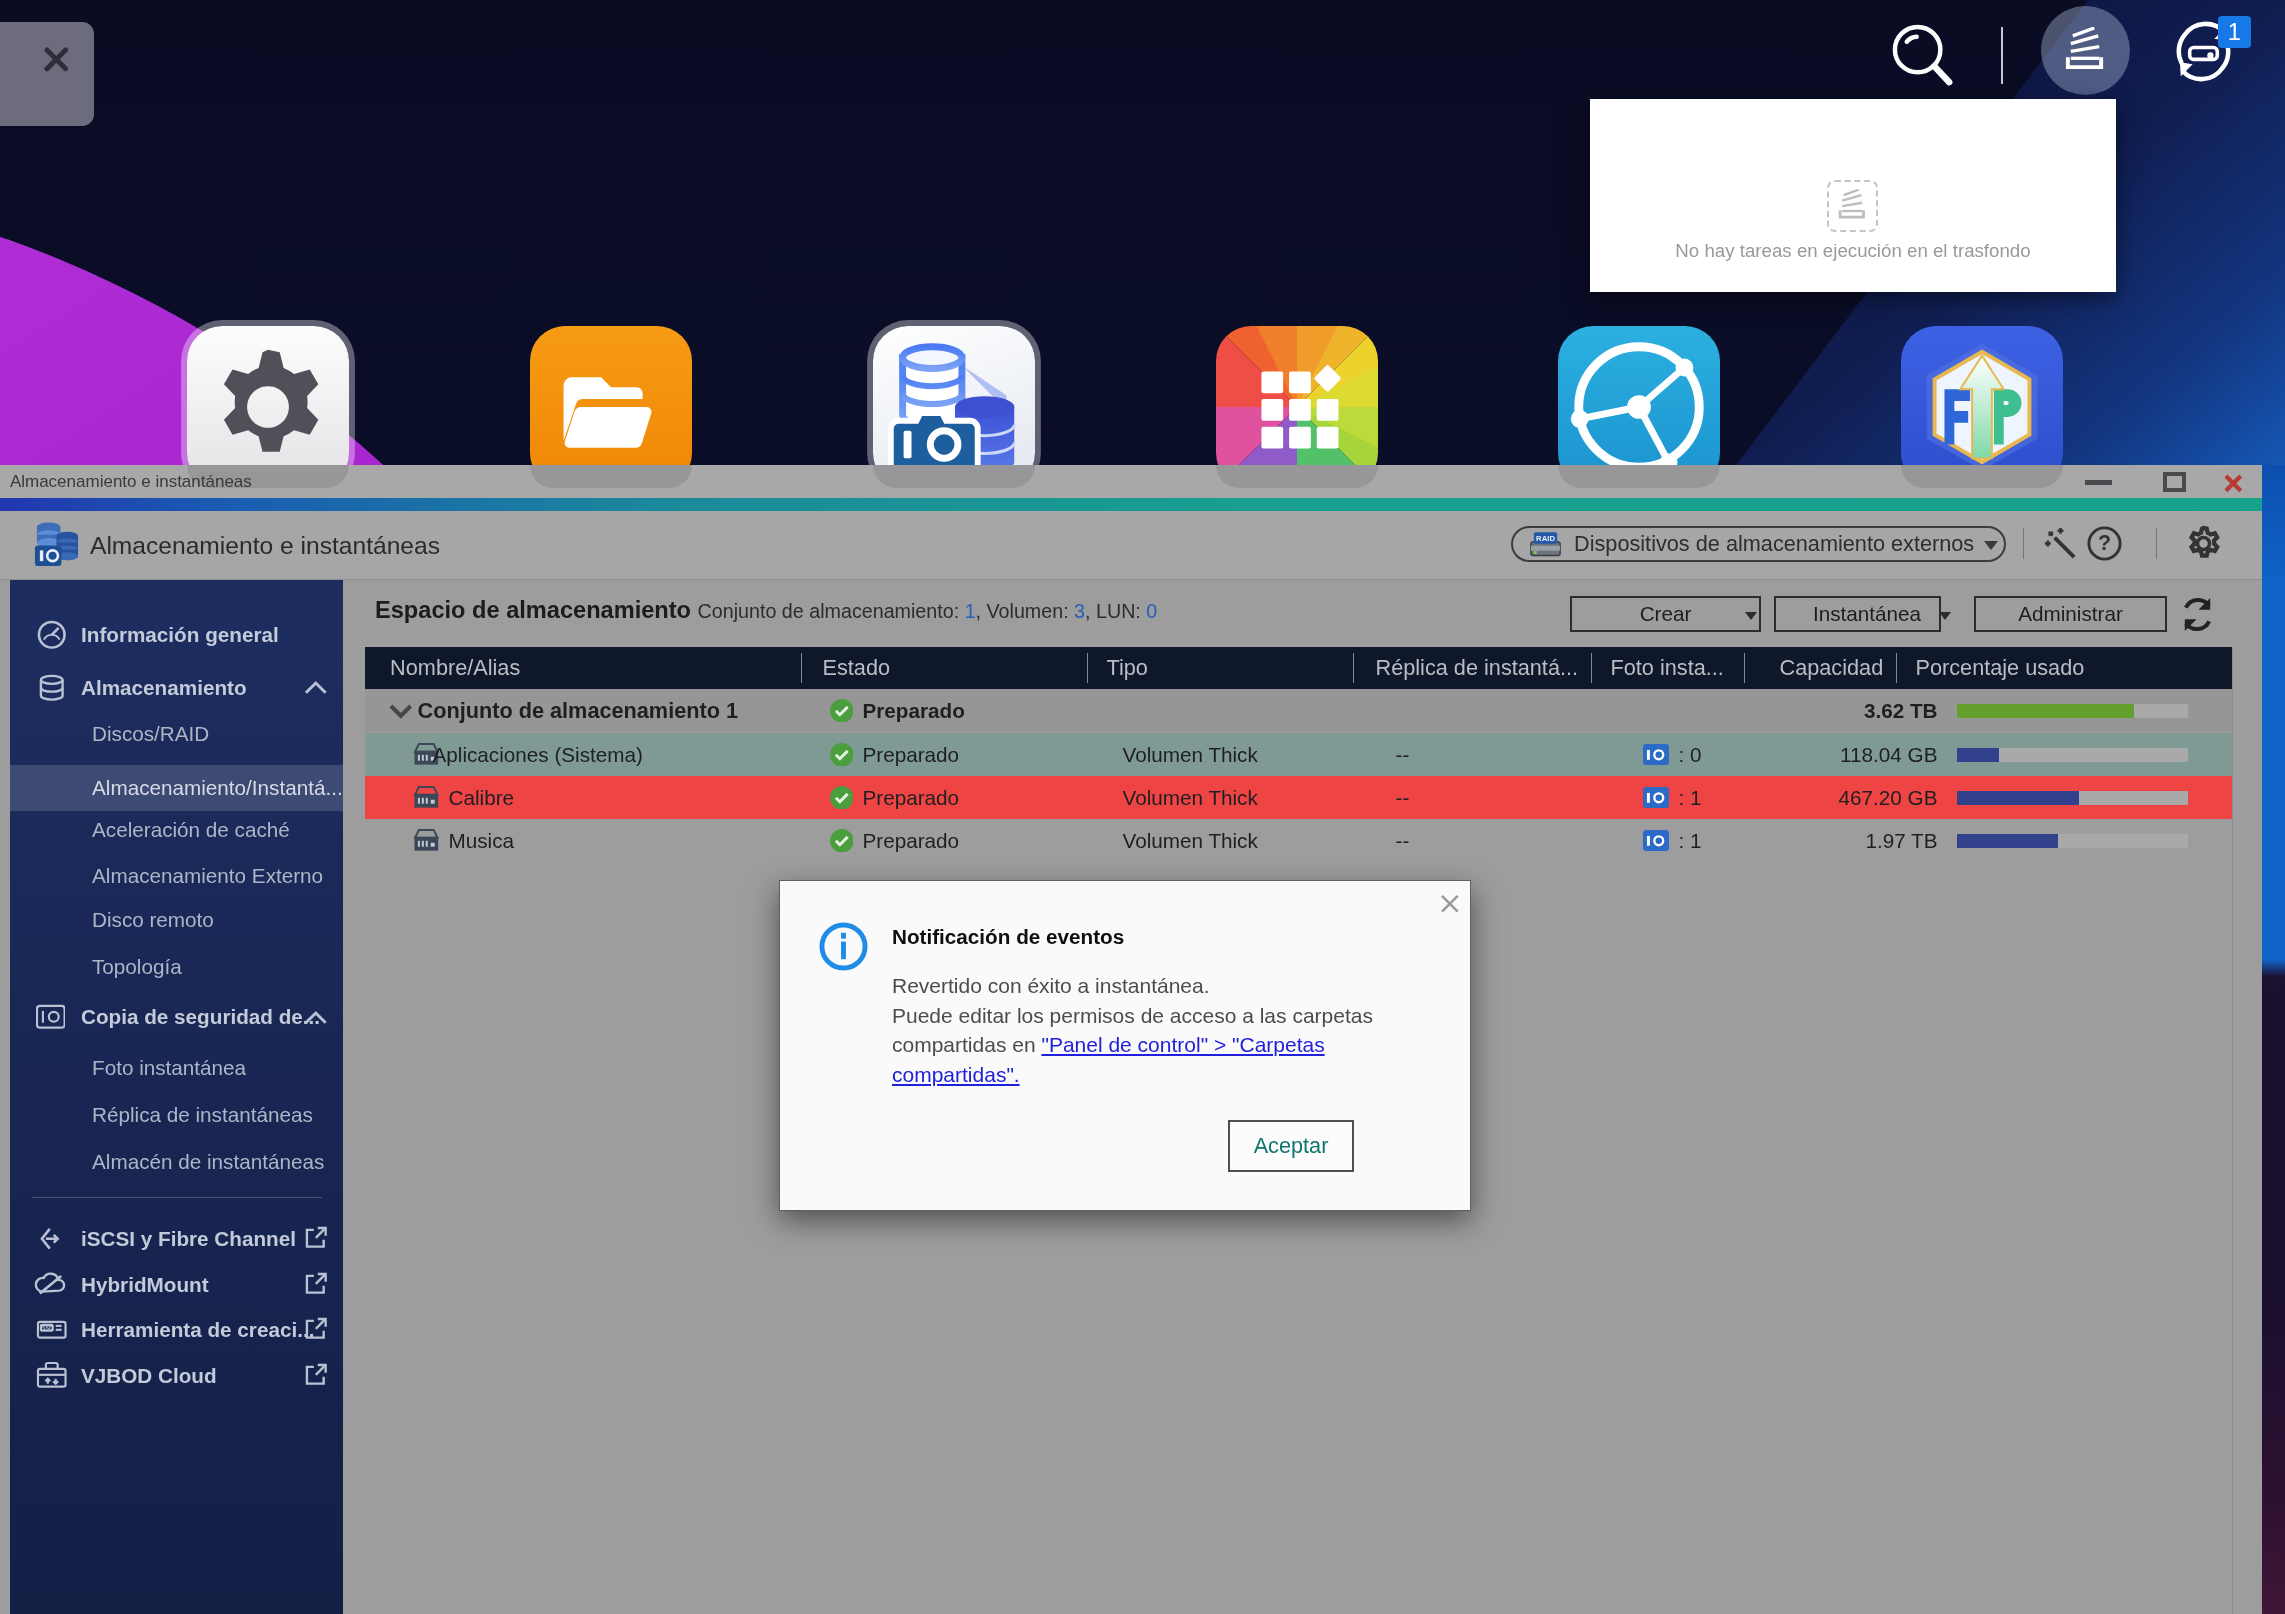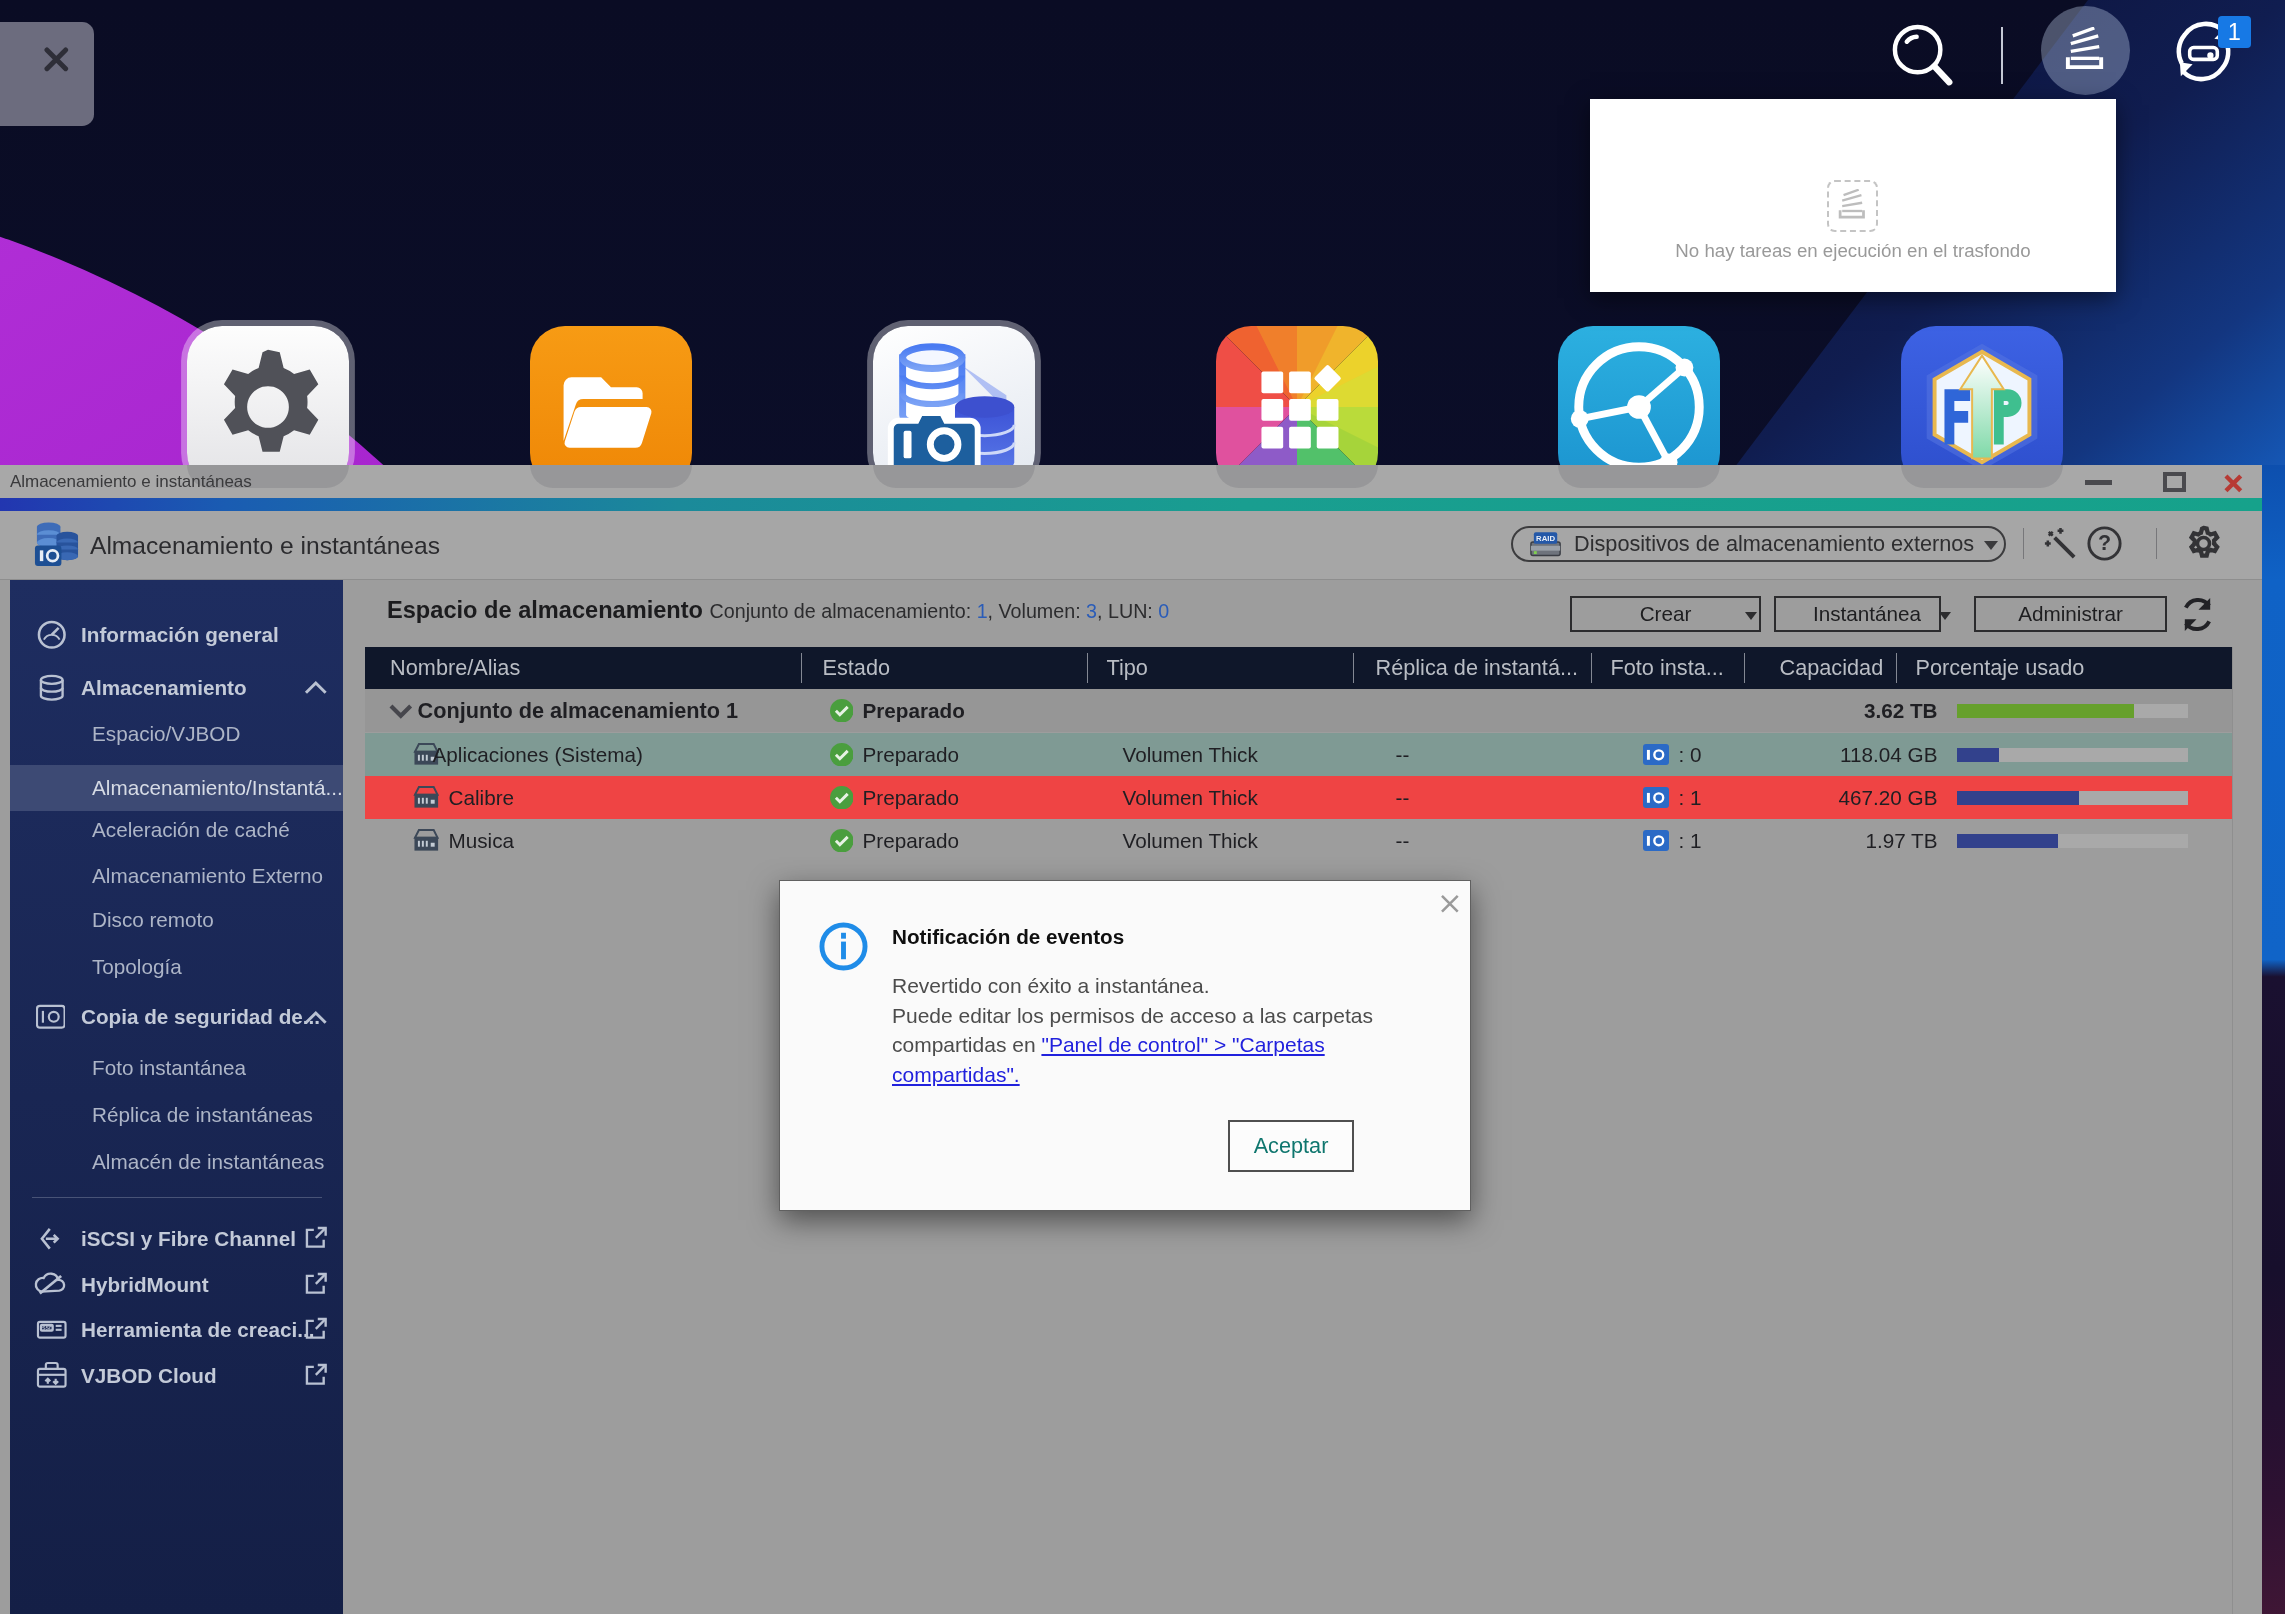--- a/index.html
+++ b/index.html
@@ -269,21 +269,21 @@
           <g fill="none" stroke="#b9c1d2" stroke-width="2.4">
             <ellipse cx="16" cy="8" rx="11" ry="4"></ellipse>
             <path d="M5,8 v8 a11,4 0 0 0 22,0 v-8"></path>
             <path d="M5,16 v8 a11,4 0 0 0 22,0 v-8"></path>
           </g>
         </svg>
       <div class="sb1" style="top:88px;">Almacenamiento</div>
       <svg class="abs" style="left:294px;top:99px" width="23.6" height="15.8" viewBox="0 0 24 16">
           <path d="M2,14 L12,4 L22,14" fill="none" stroke="#b9c1d2" stroke-width="3"></path>
         </svg>
-      <div class="sb2" style="top:134px;">Espacio/VJBOD</div>
+      <div class="sb2" style="top:134px;">Discos/RAID</div>
       <div class="abs" style="left:0px;top:185px;width:333px;height:46px;background:#3d4a74;"></div>
       <div class="sb2" style="top:188px;color:#d6dbe5;">Almacenamiento/Instantá...</div>
       <div class="sb2" style="top:230px;">Aceleración de caché</div>
       <div class="sb2" style="top:276px;">Almacenamiento Externo</div>
       <div class="sb2" style="top:320px;">Disco remoto</div>
       <div class="sb2" style="top:367px;">Topología</div>
       <svg class="abs" style="left:25.6px;top:422px" width="29.6" height="29.6" viewBox="0 0 30 30">
           <g fill="none" stroke="#b9c1d2" stroke-width="2.2">
             <rect x="1" y="4" width="28" height="22" rx="3"></rect>
             <line x1="7" y1="9" x2="7" y2="21"></line>
@@ -356,21 +356,21 @@
       <div class="sb1" style="top:776px;">VJBOD Cloud</div>
       <svg class="abs" style="left:293px;top:782px" width="25.6" height="25.6" viewBox="0 0 26 26">
           <g fill="none" stroke="#b9c1d2" stroke-width="2.4">
             <path d="M11,5 H4 V22 H21 V15"></path>
             <path d="M15,3 h8 v8"></path>
             <path d="M23,3 L13,13"></path>
           </g>
         </svg>
     </div>
     <div id="content" class="abs" style="left:333px;top:115px;width:1929px;height:1034px;">
-      <div class="abs" style="left:42px;top:10.8px;height:39px;line-height:39px;white-space:nowrap;margin-left:12px;">
+      <div class="abs" style="left:42px;top:10.8px;height:39px;line-height:39px;white-space:nowrap;">
         <span style="font-size:23.6px;font-weight:bold;color:#1c1c1e;">Espacio de almacenamiento </span><span style="font-size:19.7px;color:#2c2c2e;">Conjunto de almacenamiento: <span style="color:#2a5cb8;">1</span>, Volumen: <span style="color:#2a5cb8;">3</span>, LUN: <span style="color:#2a5cb8;">0</span></span>
       </div>
       <div class="btn" style="left:1237px;width:191px;">Crear<span class="caret" style="left:173px;"></span></div>
       <div class="btn" style="left:1441px;width:167px;padding-left:19px;">Instantánea<span class="caret" style="left:163px;"></span></div>
       <div class="btn" style="left:1641px;width:193px;">Administrar</div>
       <svg class="abs" style="left:1846px;top:15.8px" width="37" height="37" viewBox="0 0 38 38">
         <g fill="none" stroke="#222226" stroke-width="4">
           <path d="M7,12 a14,14 0 0 1 24,-2"></path>
           <path d="M31,26 a14,14 0 0 1 -24,2"></path>
         </g>

